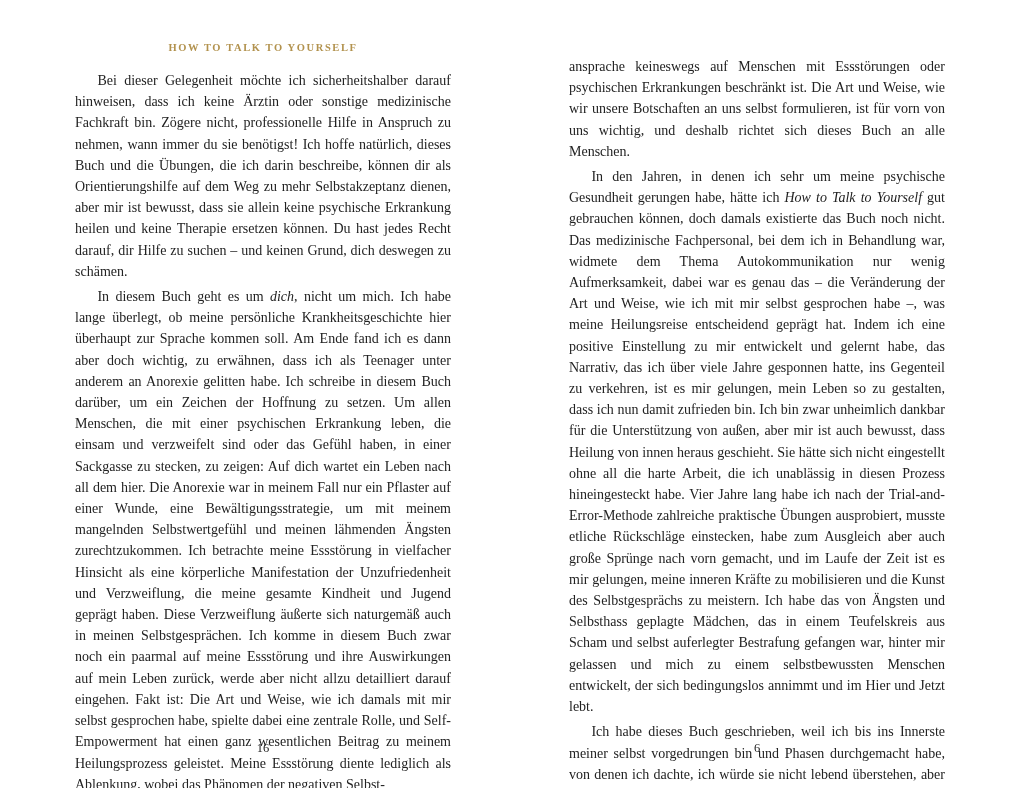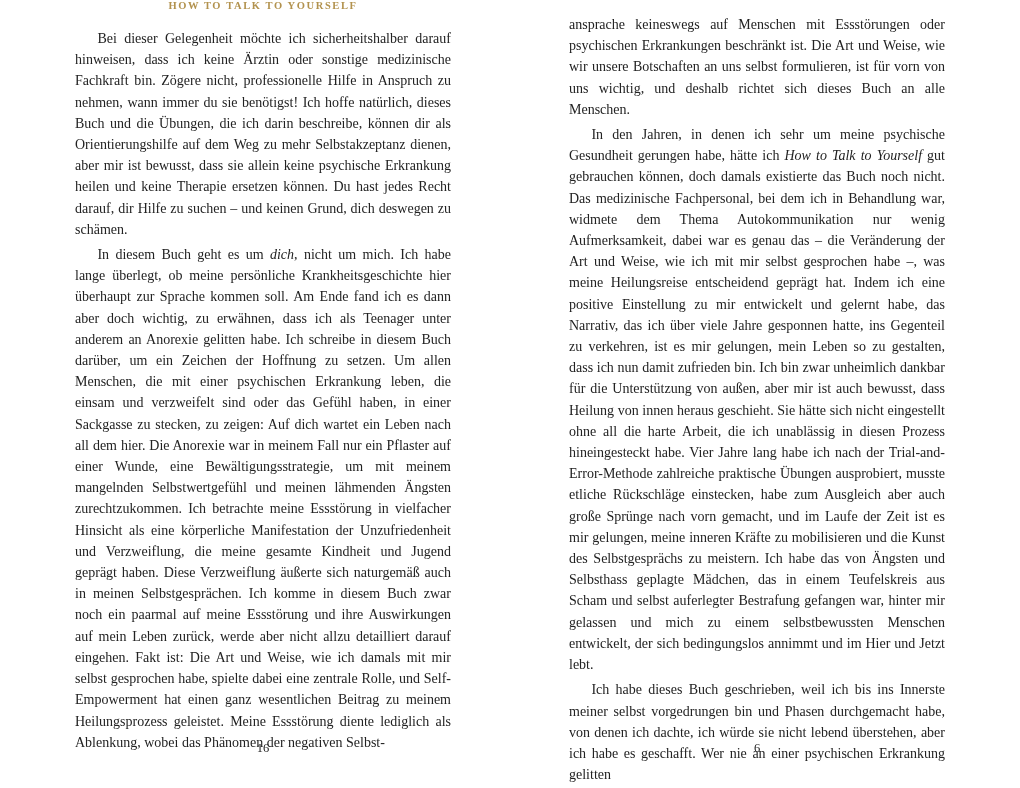--- a/index.html
+++ b/index.html
@@ -18,20 +18,21 @@
     position: relative;
     width: 1020px;
     height: 788px;
     display: flex;
   }
   .page {
     position: relative;
     width: 384px;
     height: 788px;
     box-sizing: border-box;
+    padding-top: 42px;
   }
   .page.left  { margin-left: 71px; }
   .page.right { margin-left: 110px; }
   .running-head {
     text-align: center;
     font-family: "Liberation Serif", serif;
     font-size: 10.5px;
     font-weight: bold;
     letter-spacing: 1.6px;
     color: #b2924e;

